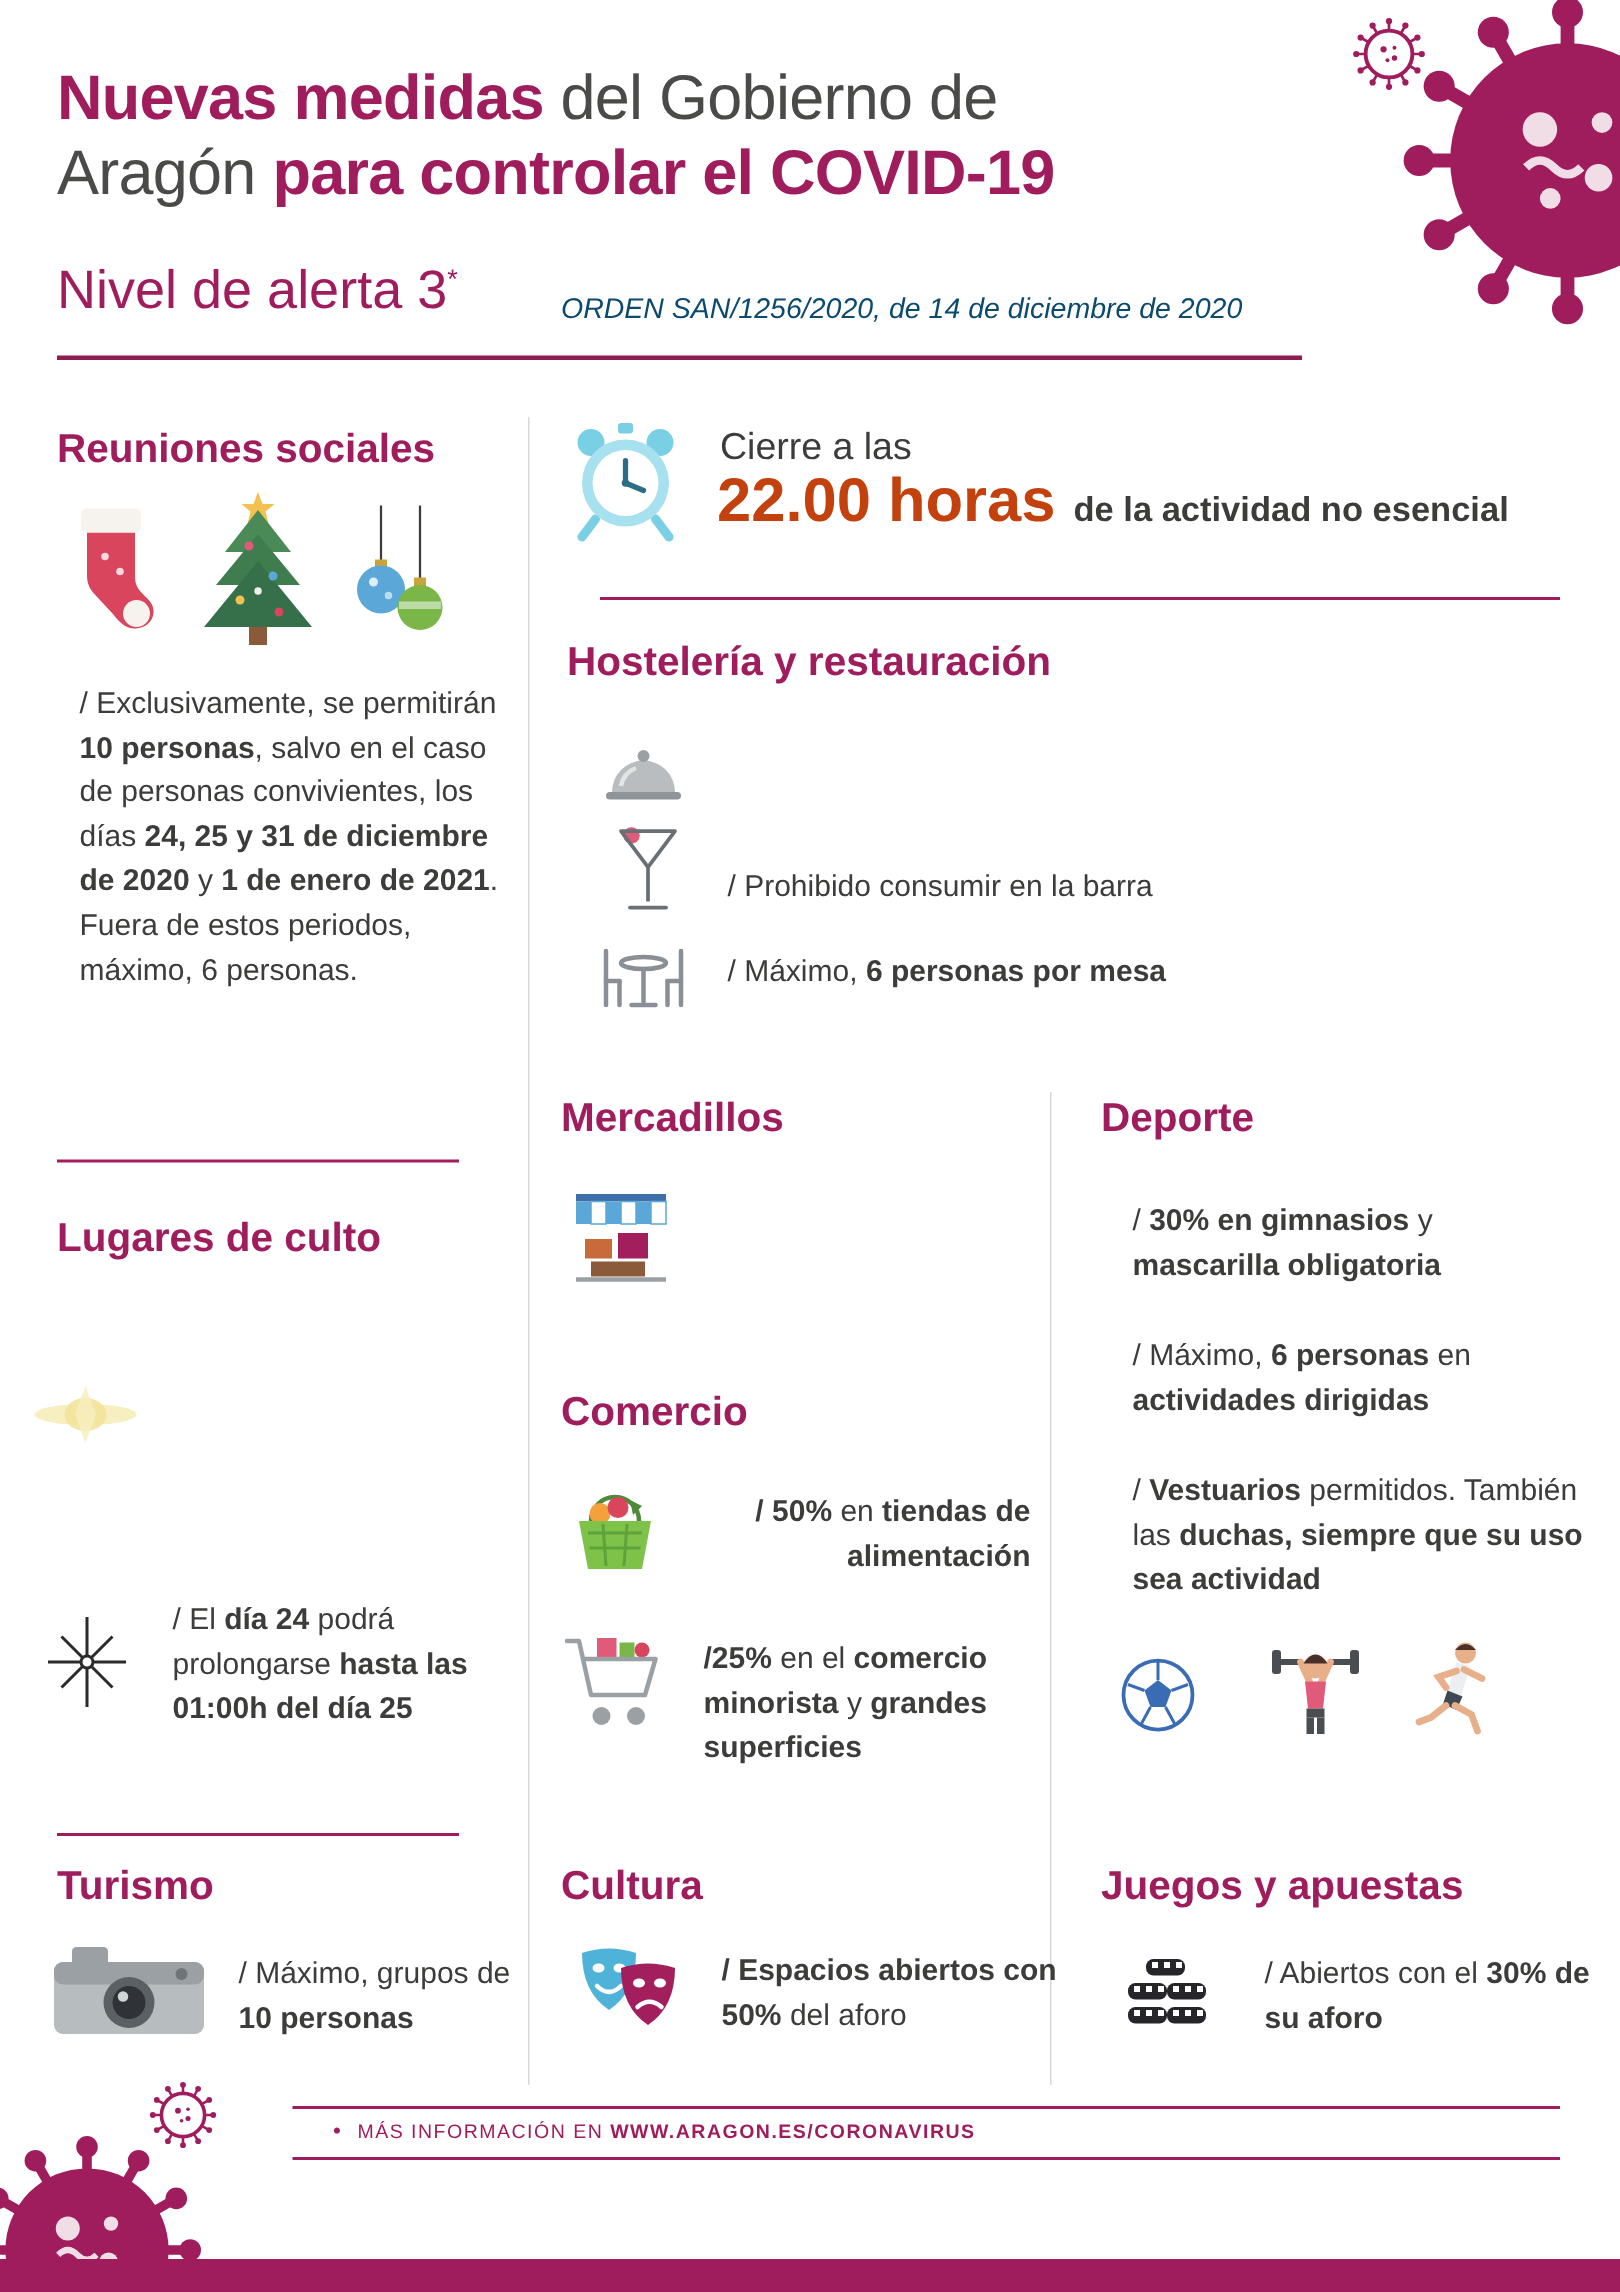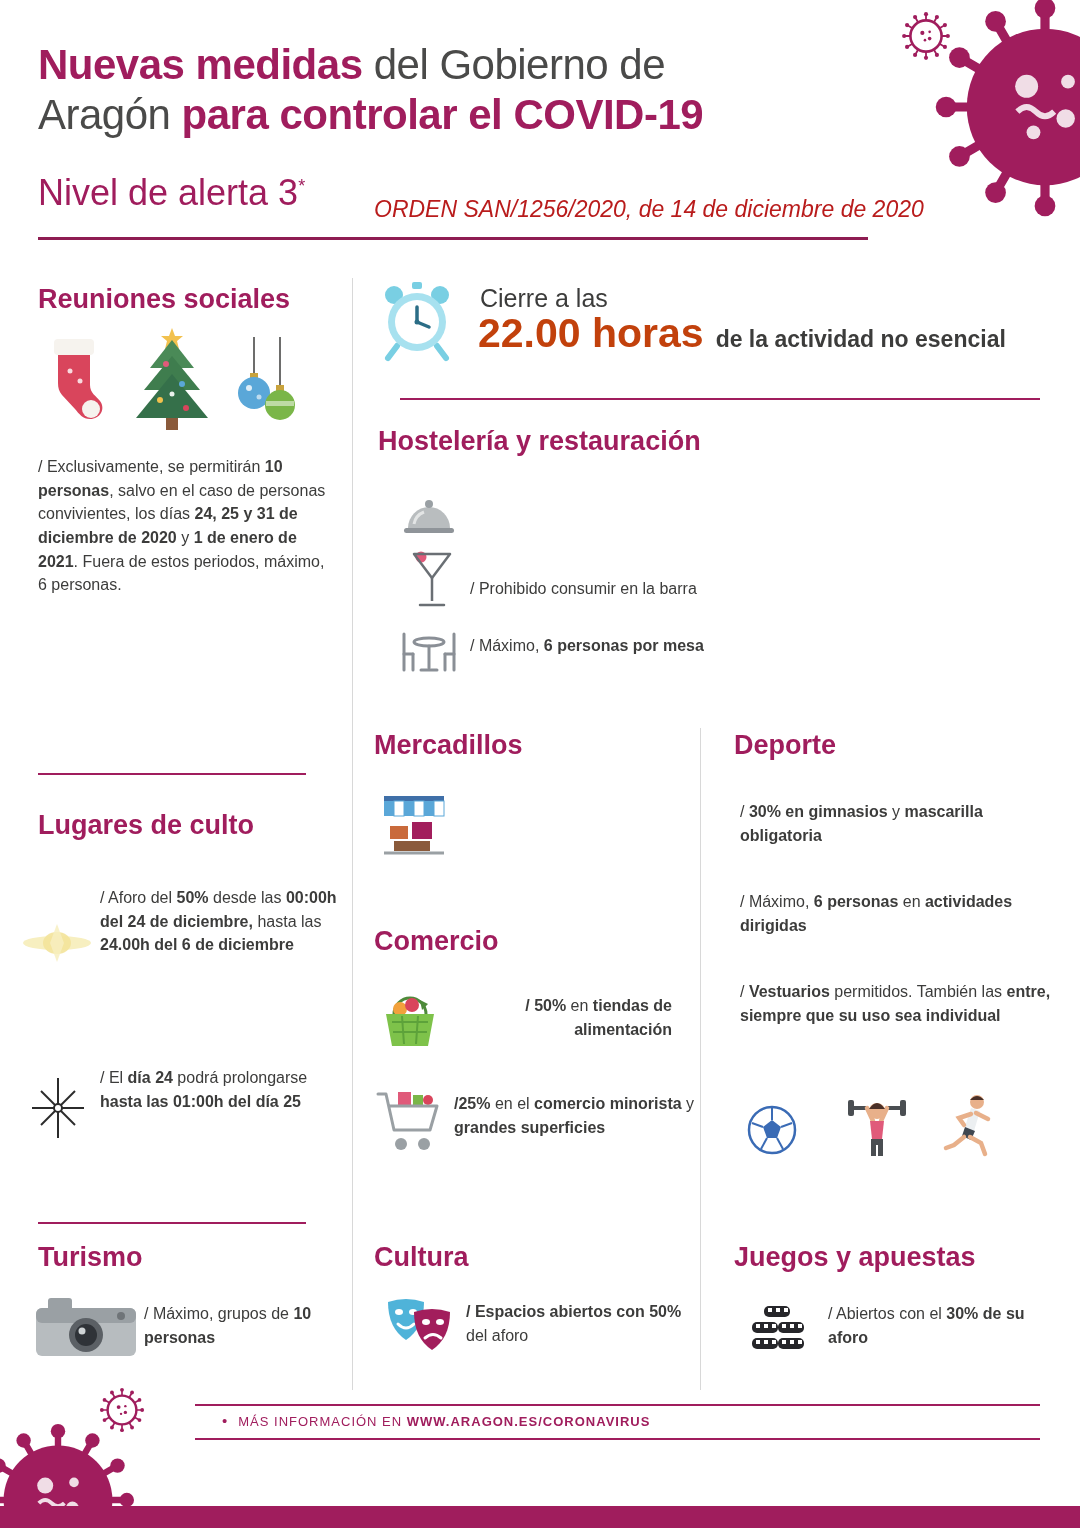--- a/index.html
+++ b/index.html
@@ -5,26 +5,26 @@
   html,body{margin:0;padding:0;background:#ffffff;}
   .page{position:relative;width:1080px;height:1528px;background:#ffffff;overflow:hidden;
         font-family:"Liberation Sans", sans-serif;color:#3C3C3B;}
   .abs{position:absolute;}
   b{font-weight:700;}
   .title{font-size:42px;font-weight:700;line-height:1.2;letter-spacing:-0.5px;}
   .title .acc{color:#A01D5D;}
   .title .reg{font-weight:400;color:#4A4A49;}
   .alert{font-size:36px;color:#A01D5D;font-weight:400;}
   .alert sup{font-size:0.5em;}
-  .order{font-size:23px;font-style:italic;color:#b91c1c;font-weight:400;}
+  .order{font-size:19px;font-style:italic;color:#0c4a6e;font-weight:400;}
   .hrule{height:3px;background:#8E1D52;}
   .hdiv{height:2px;background:#A01D5D;}
   .vrule{width:1px;background:#D8D8D8;}
   .sec-title{font-size:27px;font-weight:700;color:#A01D5D;}
-  .t{font-size:16px;line-height:1.48;color:#3C3C3B;}
+  .t{font-size:20px;line-height:1.48;color:#3C3C3B;margin-left:15px;}
   .cierre-pre{font-size:25px;font-weight:400;color:#3C3C3B;}
   .cierre-line{display:flex;align-items:baseline;}
   .cierre-time{font-size:41px;font-weight:700;color:#c2410c;}
   .cierre-post{font-size:23px;font-weight:700;color:#3C3C3B;margin-left:12px;}
   .footer-info{font-size:13px;letter-spacing:1px;color:#A01D5D;font-weight:400;}
   .footer-info .dot{font-size:15px;margin-right:10px;}
   .footer-info b{font-weight:700;}
   .logo{display:flex;align-items:center;gap:9px;}
   .logo-text{font-size:21px;font-weight:700;color:#3C3C3B;line-height:1.08;letter-spacing:0.4px;}
   .bottombar{background:#A01D5D;}
@@ -173,21 +173,20 @@
 
   <div class="abs hdiv" style="left:38px;top:773px;width:268px;"></div>
 
   <div class="abs sec-title" style="left:38px;top:810px;">Lugares de culto</div>
 
   <svg class="abs" style="left:20px;top:920px;" width="74" height="46" viewBox="0 0 74 46">
     <ellipse cx="37" cy="23" rx="34" ry="7" fill="#F7EFC0"></ellipse>
     <ellipse cx="37" cy="23" rx="14" ry="11" fill="#F3E39A" opacity="0.9"></ellipse>
     <polygon points="37,4 44,23 37,42 30,23" fill="#F7EFC0" opacity="0.85"></polygon>
   </svg>
-  <div class="abs t" style="left:100px;top:886px;width:238px;"><span>/ Aforo del </span><b>50%</b><span> desde las </span><b>00:00h del 24 de diciembre,</b><span> hasta las </span><b>24.00h del 6 de diciembre</b></div>
 
   <svg class="abs" style="left:28px;top:1078px;" width="60" height="60" viewBox="0 0 60 60">
     <g stroke="#2B2B2B" stroke-width="2">
       <line x1="30" y1="0" x2="30" y2="60"></line>
         <line x1="4" y1="30" x2="56" y2="30"></line>
       <line x1="13" y1="13" x2="47" y2="47"></line>
         <line x1="47" y1="13" x2="13" y2="47"></line>
     </g>
     <circle cx="30" cy="30" r="4" fill="#FFFFFF" stroke="#2B2B2B" stroke-width="2"></circle>
   </svg>
@@ -308,21 +307,21 @@
     <path d="M32 18 Q50 12 68 18 Q68 44 50 56 Q32 44 32 18 Z" fill="#A21E5C"></path>
     <ellipse cx="44" cy="28" rx="4" ry="3" fill="#FFFFFF"></ellipse>
       <ellipse cx="58" cy="28" rx="4" ry="3" fill="#FFFFFF"></ellipse>
     <path d="M43 44 Q51 37 59 44" stroke="#FFFFFF" stroke-width="3" fill="none" stroke-linecap="round"></path>
   </svg>
   <div class="abs t" style="left:466px;top:1300px;width:238px;"><b>/ Espacios abiertos con 50%</b><span> del aforo</span></div>
 
   <div class="abs sec-title" style="left:734px;top:730px;">Deporte</div>
   <div class="abs t" style="left:740px;top:800px;width:302px;"><span>/ </span><b>30% en gimnasios</b><span> y </span><b>mascarilla obligatoria</b></div>
   <div class="abs t" style="left:740px;top:890px;width:310px;"><span>/ Máximo, </span><b>6 personas</b><span> en </span><b>actividades dirigidas</b></div>
-  <div class="abs t" style="left:740px;top:980px;width:315px;"><span>/ </span><b>Vestuarios</b><span> permitidos. También las </span><b>entre, siempre que su uso sea individual</b></div>
+  <div class="abs t" style="left:740px;top:980px;width:315px;"><span>/ </span><b>Vestuarios</b><span> permitidos. También las </span><b>duchas, siempre que su uso sea actividad</b></div>
 
   <svg class="abs" style="left:746px;top:1104px;" width="52" height="52" viewBox="0 0 52 52">
     <circle cx="26" cy="26" r="23" fill="#FFFFFF" stroke="#3A6BB5" stroke-width="2.5"></circle>
     <polygon points="26,16 35,23 31,34 21,34 17,23" fill="#3A6BB5"></polygon>
     <g stroke="#3A6BB5" stroke-width="2">
       <line x1="26" y1="16" x2="26" y2="4"></line>
         <line x1="35" y1="23" x2="46" y2="19"></line>
       <line x1="31" y1="34" x2="37" y2="45"></line>
         <line x1="21" y1="34" x2="15" y2="45"></line>
         <line x1="17" y1="23" x2="6" y2="19"></line>

